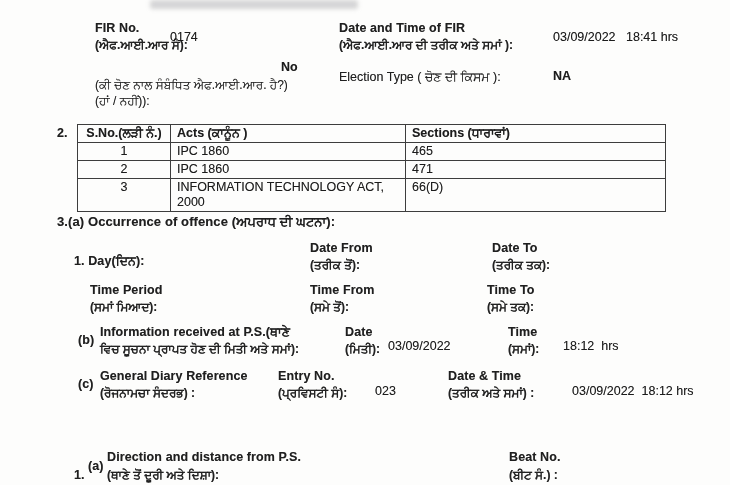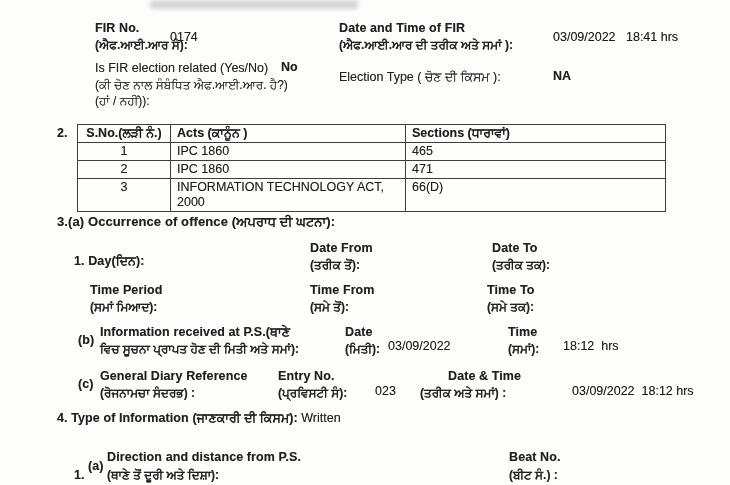--- a/index.html
+++ b/index.html
@@ -46,21 +46,20 @@
   <div class="abs artifact"></div>
 
   <div class="abs en b" style="left:95px; top:21px;">FIR No.</div>
   <div class="abs pa pab" style="left:95px; top:38px;">(ਐਫ.ਆਈ.ਆਰ ਸੰ):</div>
   <div class="abs val" style="left:170px; top:30px;">0174</div>
 
   <div class="abs en b" style="left:339px; top:21px;">Date and Time of FIR</div>
   <div class="abs pa pab" style="left:339px; top:38px;">(ਐਫ.ਆਈ.ਆਰ ਦੀ ਤਰੀਕ ਅਤੇ ਸਮਾਂ ):</div>
   <div class="abs val" style="left:553px; top:30px;">03/09/2022   18:41 hrs</div>
 
-  <div class="abs en" style="left:95px; top:61px;">Is FIR election related (Yes/No)</div>
   <div class="abs val valb" style="left:281px; top:60px;">No</div>
   <div class="abs pa" style="left:95px; top:78px;">(ਕੀ ਚੋਣ ਨਾਲ ਸੰਬੰਧਿਤ ਐਫ.ਆਈ.ਆਰ. ਹੈ?)</div>
   <div class="abs pa" style="left:95px; top:94px;">(ਹਾਂ / ਨਹੀਂ)):</div>
 
   <div class="abs en" style="left:339px; top:70px;">Election Type ( ਚੋਣ ਦੀ ਕਿਸਮ ):</div>
   <div class="abs val valb" style="left:553px; top:69px;">NA</div>
 
   <div class="abs en b" style="left:57px; top:126px;">2.</div>
   <table class="acts">
     <colgroup>
@@ -117,26 +116,23 @@
   <div class="abs pa pab" style="left:508px; top:342px;">(ਸਮਾਂ):</div>
   <div class="abs val" style="left:563px; top:339px;">18:12  hrs</div>
 
   <div class="abs en b" style="left:78px; top:377px;">(c)</div>
   <div class="abs en b" style="left:100px; top:369px;">General Diary Reference</div>
   <div class="abs pa pab" style="left:100px; top:386px;">(ਰੋਜਨਾਮਚਾ ਸੰਦਰਭ) :</div>
   <div class="abs en b" style="left:278px; top:369px;">Entry No.</div>
   <div class="abs pa pab" style="left:278px; top:386px;">(ਪ੍ਰਵਿਸਟੀ ਸੰ):</div>
   <div class="abs val" style="left:375px; top:384px;">023</div>
   <div class="abs en b" style="left:448px; top:369px;">Date &amp; Time</div>
-  <div class="abs pa pab" style="left:420px; top:386px;">(ਤਰੀਕ ਅਤੇ ਸਮਾਂ) :</div>
+  <div class="abs pa pab" style="left:448px; top:386px;">(ਤਰੀਕ ਅਤੇ ਸਮਾਂ) :</div>
   <div class="abs val" style="left:572px; top:384px;text-align:right;">03/09/2022  18:12 hrs</div>
 
-  <div class="abs" style="left:57px; top:408px;">
-    <span class="en b inline-label">4. Type of Information (ਜਾਣਕਾਰੀ ਦੀ ਕਿਸਮ):</span><span class="val"> Written</span>
-  </div>
 
 
   <div class="abs en b" style="left:74px; top:468px;">1.</div>
   <div class="abs en b" style="left:88px; top:459px;">(a)</div>
   <div class="abs en b" style="left:107px; top:450px;">Direction and distance from P.S.</div>
   <div class="abs pa pab" style="left:107px; top:468px;">(ਥਾਣੇ ਤੋਂ ਦੂਰੀ ਅਤੇ ਦਿਸ਼ਾ):</div>
   <div class="abs en b" style="left:509px; top:450px;">Beat No.</div>
   <div class="abs pa pab" style="left:509px; top:468px;">(ਬੀਟ ਸੰ.) :</div>
 
 </div>

